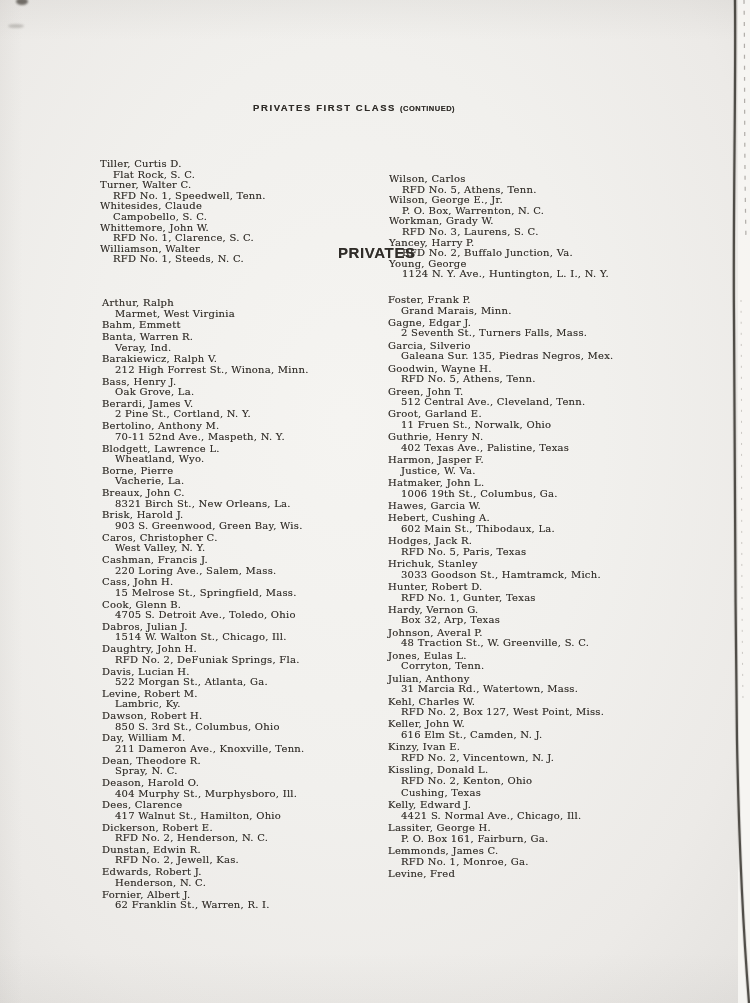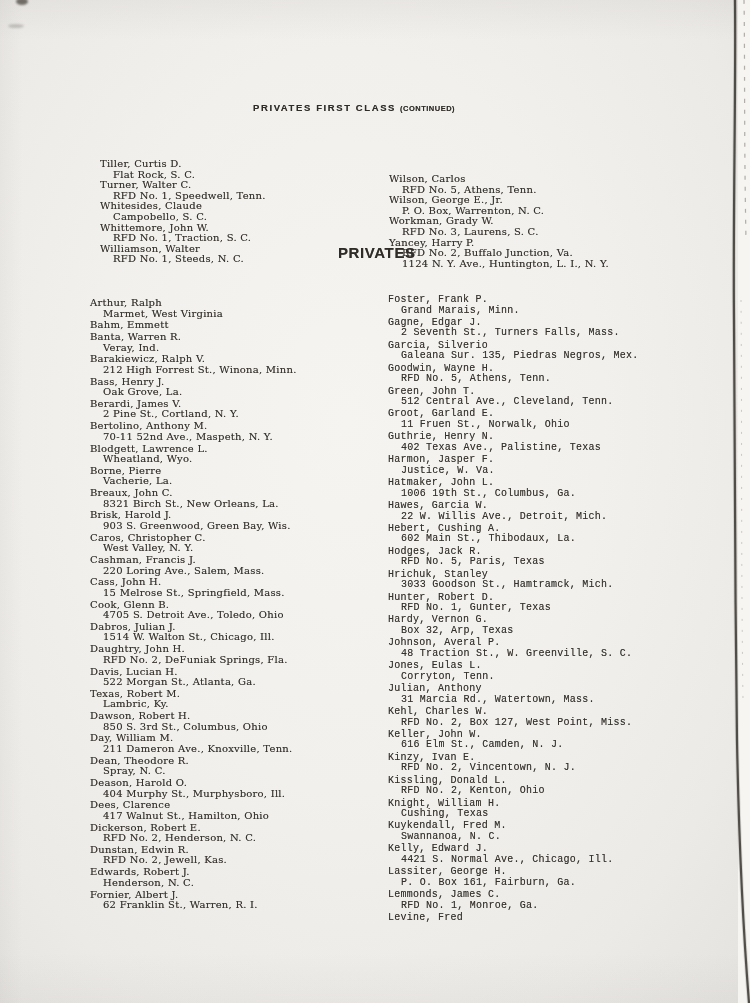--- a/index.html
+++ b/index.html
@@ -28,22 +28,22 @@
     white-space:nowrap;
     text-shadow:0 0 0.6px rgba(47,44,40,0.55);
   }
   #title-pfc{left:253px;top:102px;font-size:9.5px;letter-spacing:1.6px;}
   #title-pfc .suffix{font-size:7.5px;letter-spacing:0.5px;margin-left:4px;}
   #title-privates{left:338px;top:244px;font-size:15px;letter-spacing:0.6px;}
 
   .col{position:absolute;margin-top:32px;}
   #s1-left {left:100px;top:127px;width:292px;}
   #s1-right{left:389px;top:142px;width:350px;}
-  #s2-left {left:90px;top:266px;width:295px;}
-  #s2-right{left:388px;top:263px;width:350px;font-family:Liberation Mono, monospace;}
+  #s2-left {left:102px;top:266px;width:295px;}
+  #s2-right{left:388px;top:263px;width:350px;}
 
   .entry{
     font-size:10px;
     line-height:10.5px;
     letter-spacing:0.25px;
     color:#35312c;
     text-shadow:0 0 0.5px rgba(53,49,44,0.5);
     white-space:nowrap;
   }
   #s1-left .entry, #s1-right .entry{margin-bottom:0.2px;}
@@ -74,21 +74,21 @@
     <div class="entry">
       <div class="name">Turner, Walter C.</div>
       <div class="address">RFD No. 1, Speedwell, Tenn.</div>
     </div>
     <div class="entry">
       <div class="name">Whitesides, Claude</div>
       <div class="address">Campobello, S. C.</div>
     </div>
     <div class="entry">
       <div class="name">Whittemore, John W.</div>
-      <div class="address">RFD No. 1, Traction, S. C.</div>
+      <div class="address">RFD No. 1, Clarence, S. C.</div>
     </div>
     <div class="entry">
       <div class="name">Williamson, Walter</div>
       <div class="address">RFD No. 1, Steeds, N. C.</div>
     </div>
   </div>
 <div class="col" id="s1-right">
     <div class="entry">
       <div class="name">Wilson, Carlos</div>
       <div class="address">RFD No. 5, Athens, Tenn.</div>
@@ -99,20 +99,21 @@
     </div>
     <div class="entry">
       <div class="name">Workman, Grady W.</div>
       <div class="address">RFD No. 3, Laurens, S. C.</div>
     </div>
     <div class="entry">
       <div class="name">Yancey, Harry P.</div>
       <div class="address">RFD No. 2, Buffalo Junction, Va.</div>
     </div>
     <div class="entry">
+      <div class="name">Young, George</div>
       <div class="address">1124 N. Y. Ave., Huntington, L. I., N. Y.</div>
     </div>
   </div>
 
 <div class="section-title" id="title-privates">PRIVATES</div>
 
 <div class="col" id="s2-left">
     <div class="entry">
       <div class="name">Arthur, Ralph</div>
       <div class="address">Marmet, West Virginia</div>
@@ -178,21 +179,21 @@
     </div>
     <div class="entry">
       <div class="name">Daughtry, John H.</div>
       <div class="address">RFD No. 2, DeFuniak Springs, Fla.</div>
     </div>
     <div class="entry">
       <div class="name">Davis, Lucian H.</div>
       <div class="address">522 Morgan St., Atlanta, Ga.</div>
     </div>
     <div class="entry">
-      <div class="name">Texas, Robert M.</div>
+      <div class="name">Levine, Robert M.</div>
       <div class="address">Lambric, Ky.</div>
     </div>
     <div class="entry">
       <div class="name">Dawson, Robert H.</div>
       <div class="address">850 S. 3rd St., Columbus, Ohio</div>
     </div>
     <div class="entry">
       <div class="name">Day, William M.</div>
       <div class="address">211 Dameron Ave., Knoxville, Tenn.</div>
     </div>
@@ -257,21 +258,20 @@
     <div class="entry">
       <div class="name">Harmon, Jasper F.</div>
       <div class="address">Justice, W. Va.</div>
     </div>
     <div class="entry">
       <div class="name">Hatmaker, John L.</div>
       <div class="address">1006 19th St., Columbus, Ga.</div>
     </div>
     <div class="entry">
       <div class="name">Hawes, Garcia W.</div>
-      <div class="address">22 W. Willis Ave., Detroit, Mich.</div>
     </div>
     <div class="entry">
       <div class="name">Hebert, Cushing A.</div>
       <div class="address">602 Main St., Thibodaux, La.</div>
     </div>
     <div class="entry">
       <div class="name">Hodges, Jack R.</div>
       <div class="address">RFD No. 5, Paris, Texas</div>
     </div>
     <div class="entry">
@@ -308,26 +308,21 @@
     </div>
     <div class="entry">
       <div class="name">Kinzy, Ivan E.</div>
       <div class="address">RFD No. 2, Vincentown, N. J.</div>
     </div>
     <div class="entry">
       <div class="name">Kissling, Donald L.</div>
       <div class="address">RFD No. 2, Kenton, Ohio</div>
     </div>
     <div class="entry">
-      <div class="name">Knight, William H.</div>
       <div class="address">Cushing, Texas</div>
-    </div>
-    <div class="entry">
-      <div class="name">Kuykendall, Fred M.</div>
-      <div class="address">Swannanoa, N. C.</div>
     </div>
     <div class="entry">
       <div class="name">Kelly, Edward J.</div>
       <div class="address">4421 S. Normal Ave., Chicago, Ill.</div>
     </div>
     <div class="entry">
       <div class="name">Lassiter, George H.</div>
       <div class="address">P. O. Box 161, Fairburn, Ga.</div>
     </div>
     <div class="entry">

